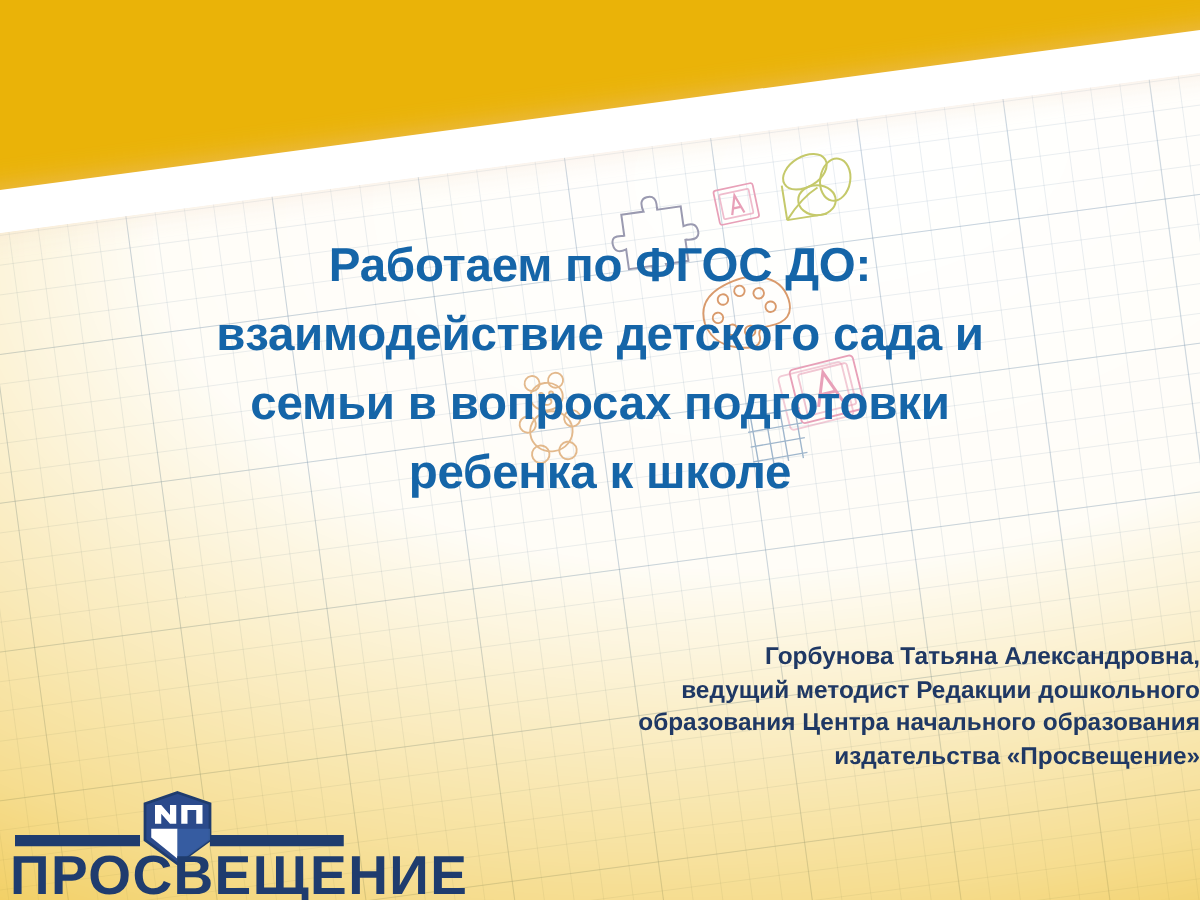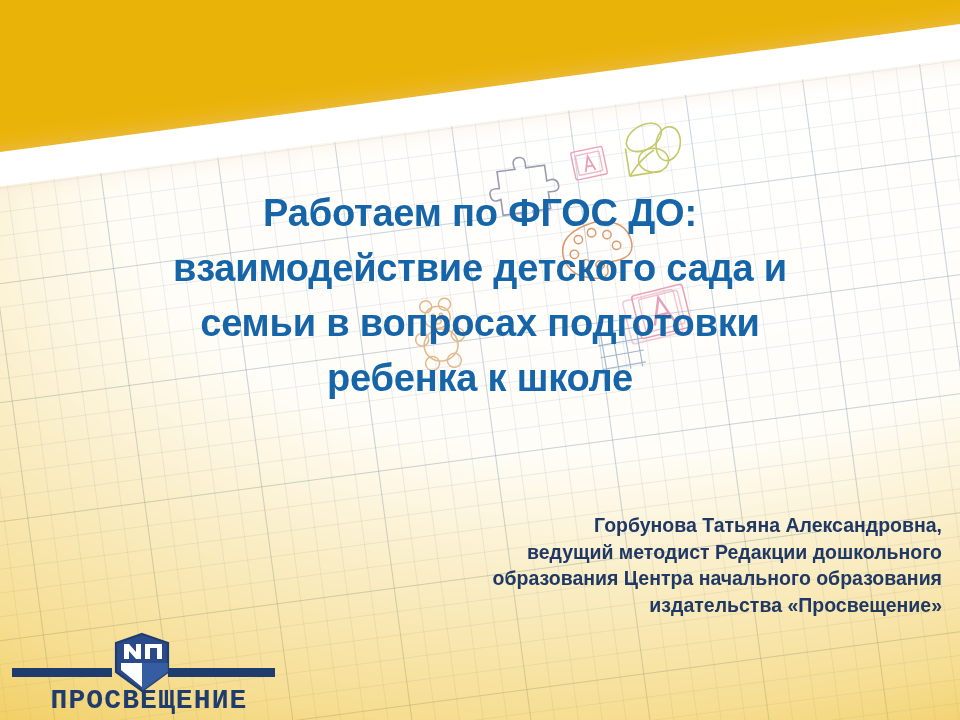--- a/index.html
+++ b/index.html
@@ -80,21 +80,21 @@
     font-size: 38px;
     line-height: 55px;
     letter-spacing: -0.2px;
     color: #1565A8;
     white-space: pre-line;
   }
 
   
   #credits {
     position: absolute;
-    right: 18px;
+    right: 0;
     top: 512px;
     width: 620px;
     text-align: right;
     font-weight: bold;
     font-size: 19.5px;
     line-height: 26.5px;
     color: #1F3864;
     white-space: pre-line;
   }
 
@@ -110,24 +110,23 @@
   #logo .bar {
     position: absolute; top: 0; height: 9px; background: #1F3C6E;
   }
   #logo .bar-left  { left: 4px;   width: 100px; }
   #logo .bar-right { left: 160px; width: 107px; }
   #logo .emblem { position: absolute; left: 103px; top: -2px; }
   #logo .wordmark {
     position: absolute;
     left: 0; top: 47px;
     width: 282px;
-    text-align: center;
-    font-family: Liberation Mono, monospace;
+    font-family: Liberation Sans, sans-serif;
     font-weight: bold;
-    font-size: 28px;
+    font-size: 44px;
     letter-spacing: 1.1px;
     color: #1F3C6E;
     line-height: 40px;
   }
 </style>
 </head>
 <body>
 
 <div id="slide">
 

